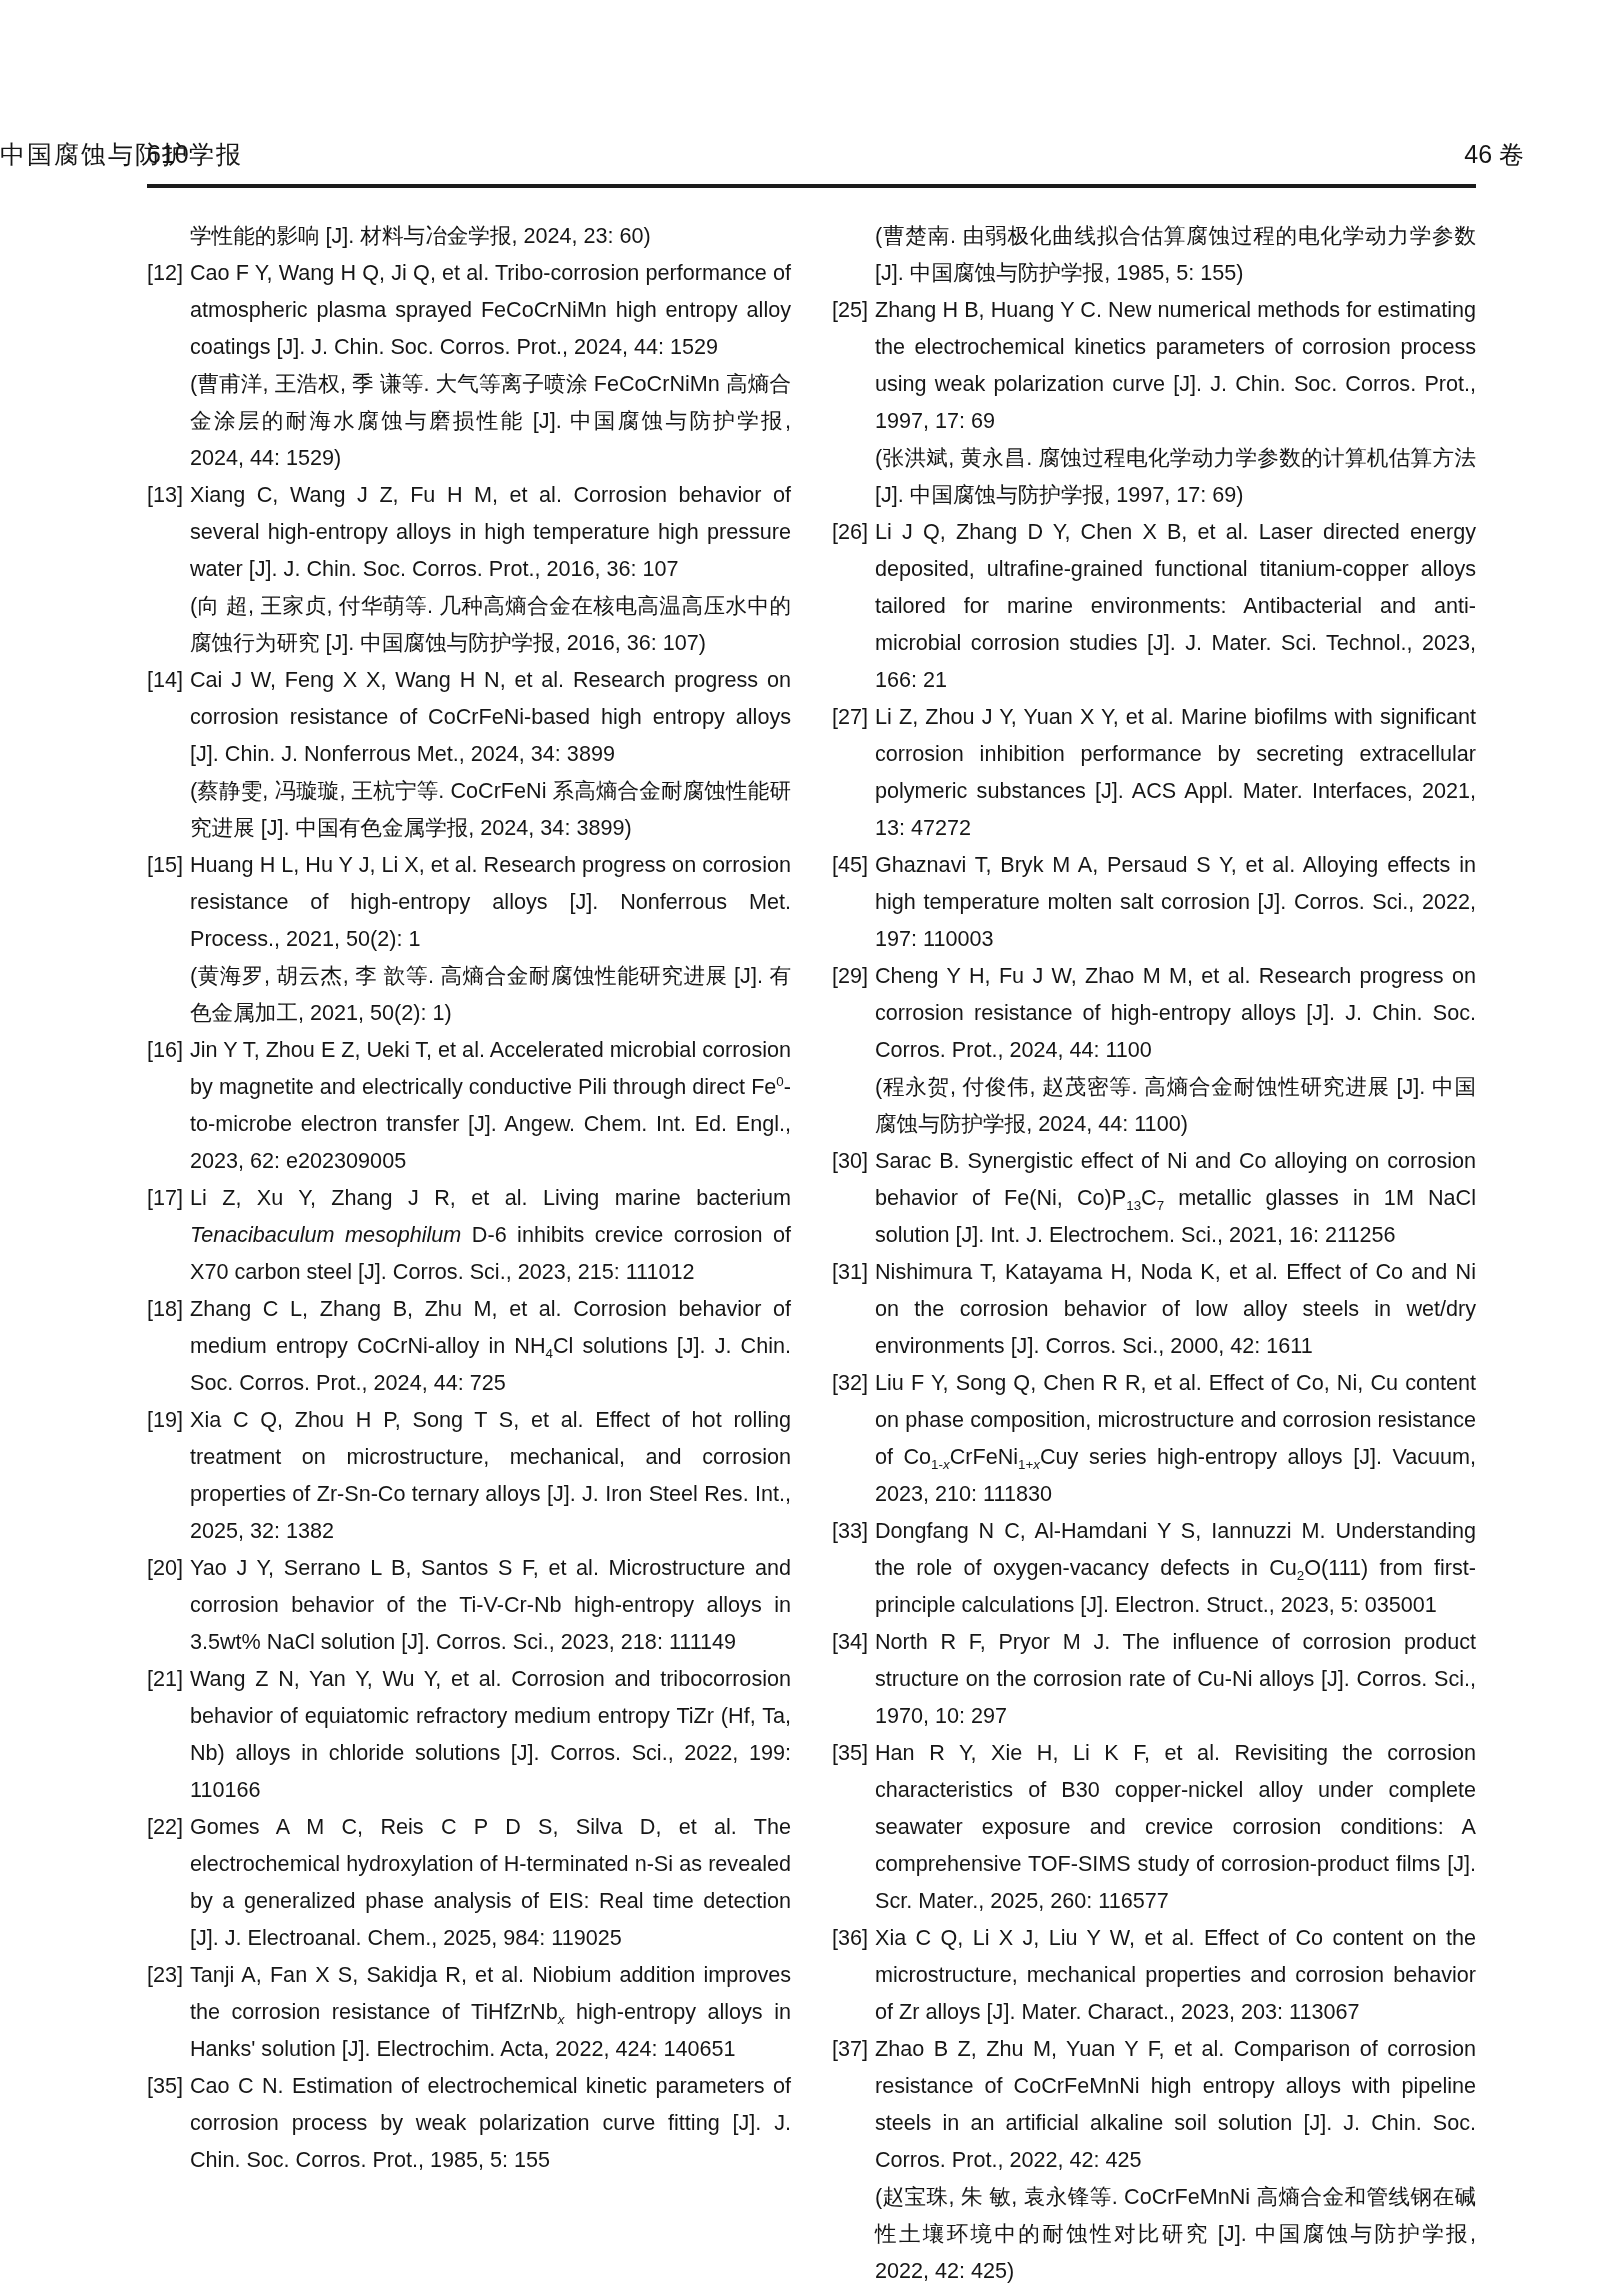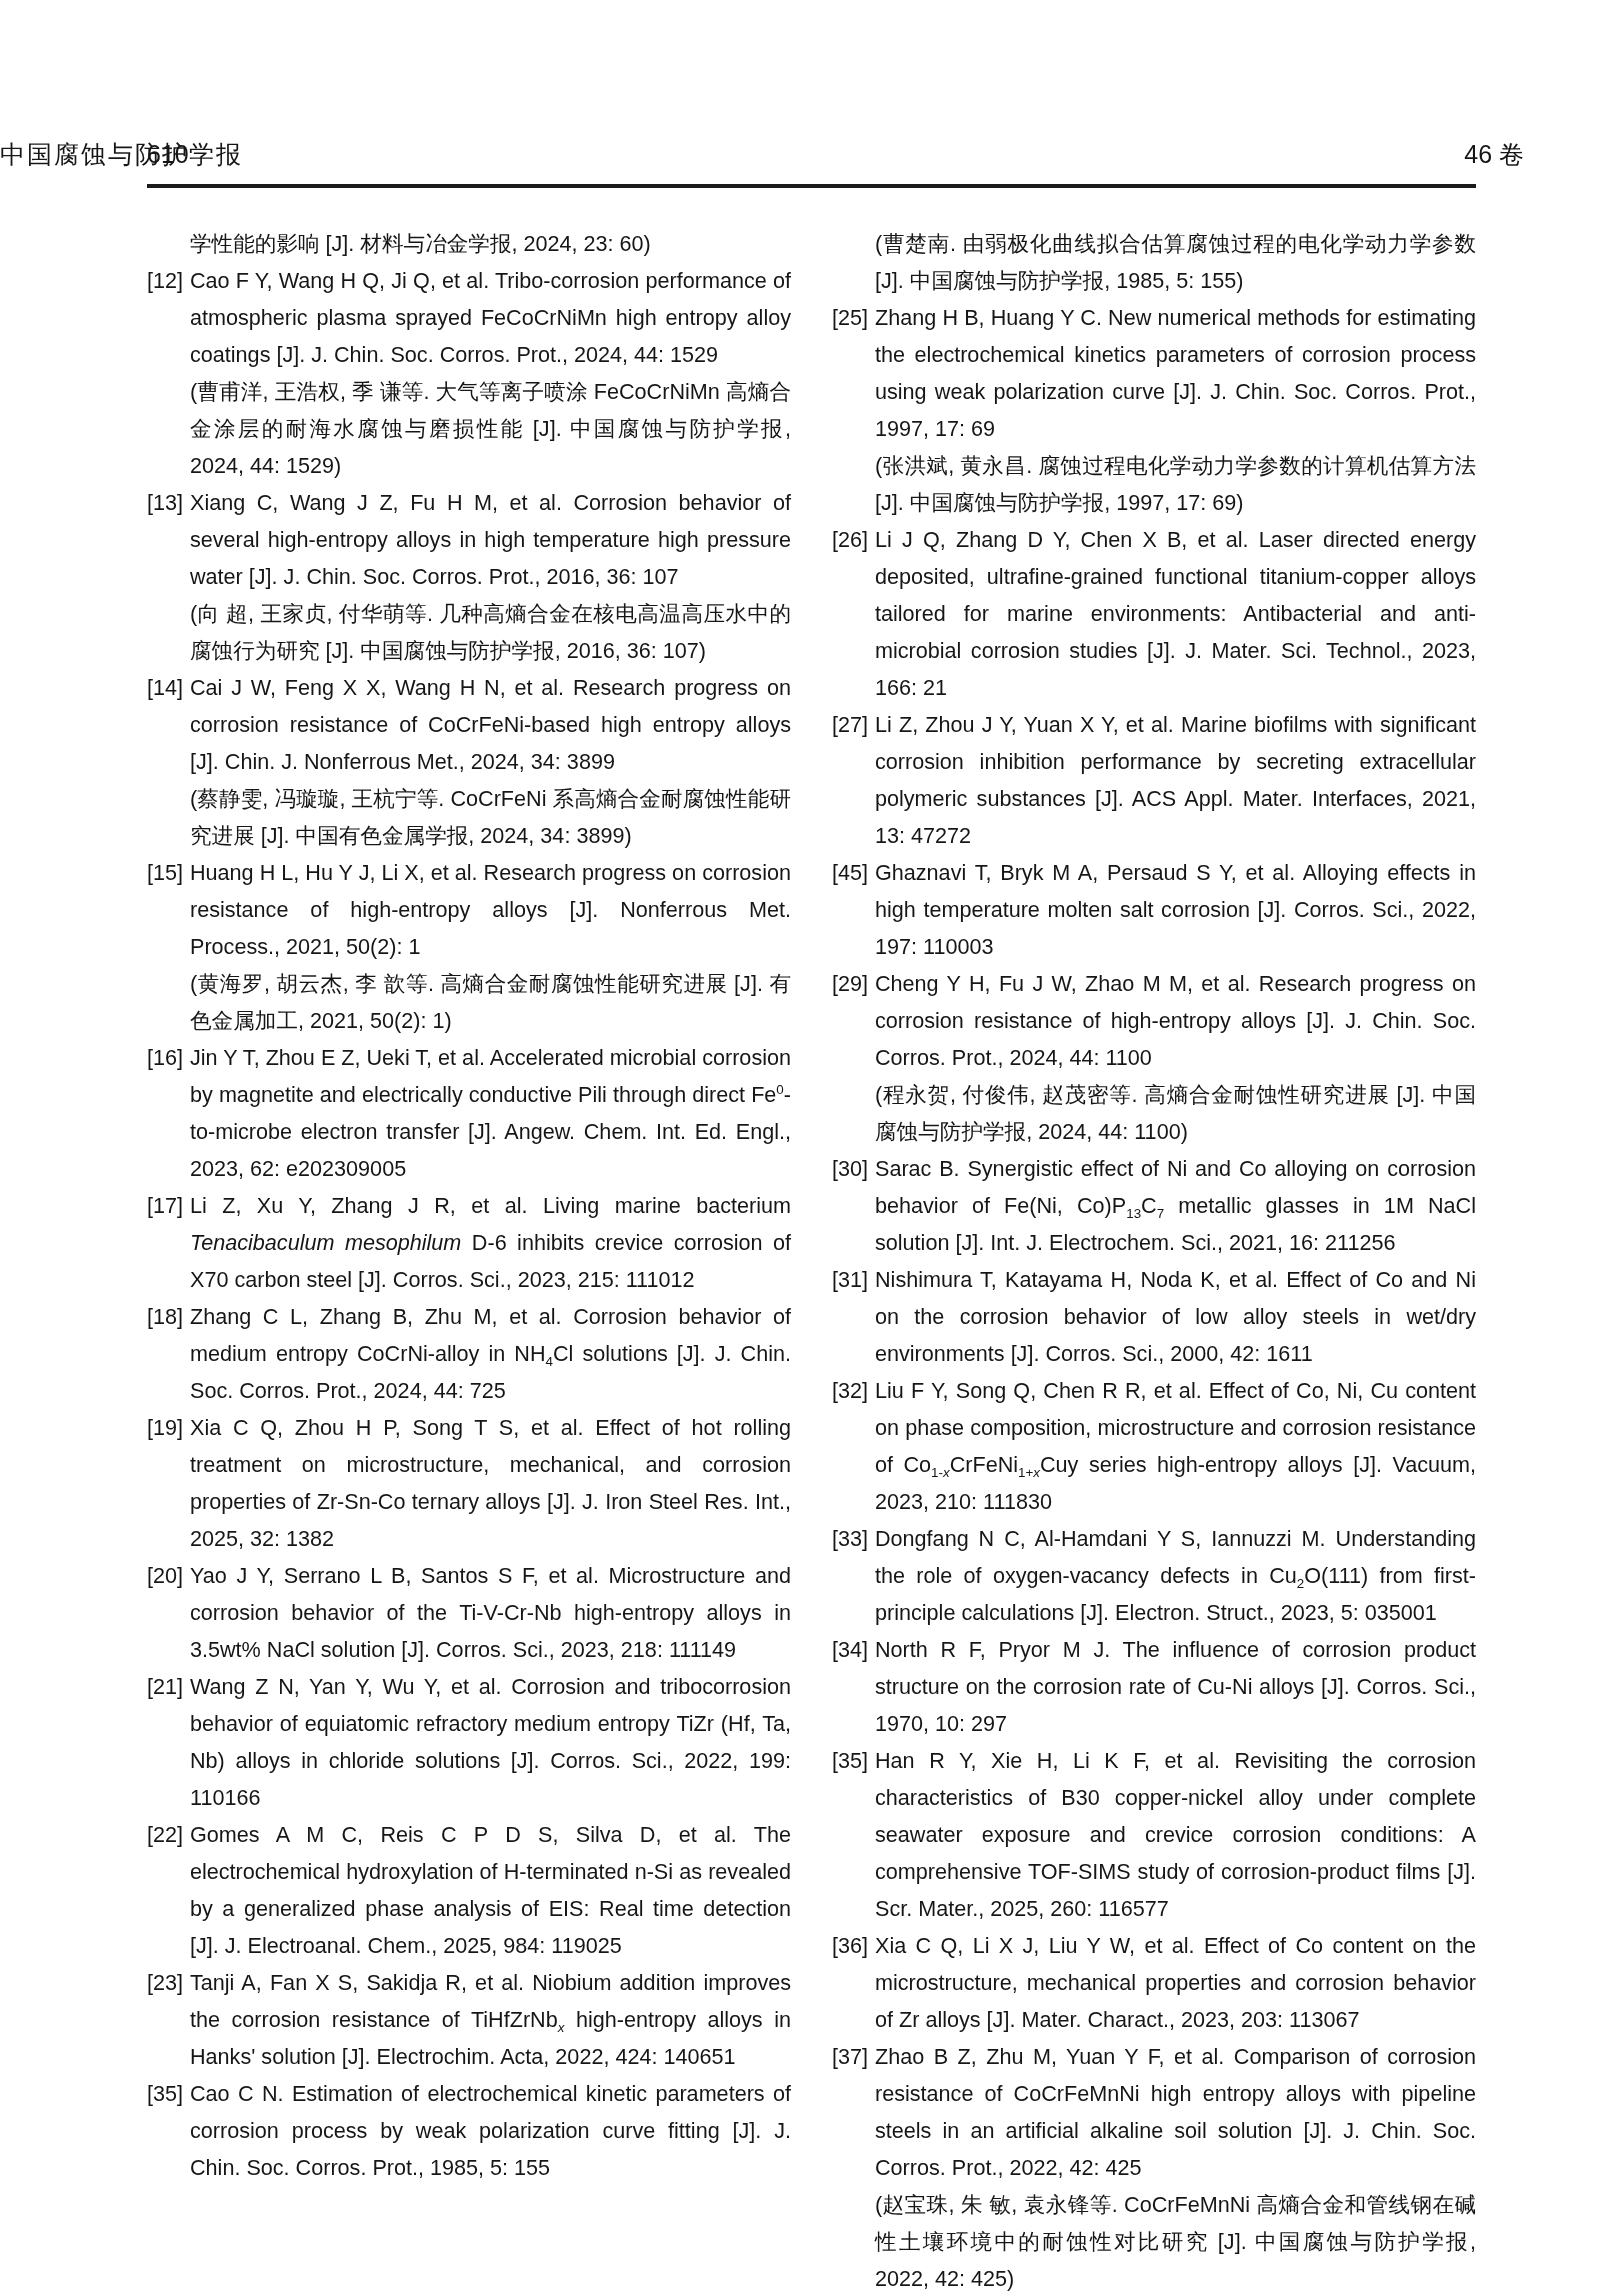--- a/index.html
+++ b/index.html
@@ -29,21 +29,21 @@
     position: absolute; top: 184px; left: 147px;
     width: 1329px; height: 3.9px; background: #1b1b1b;
   }
   .column {
     position: absolute; top: 217px; width: 644px;
     font-size: 21.6px; line-height: 37px;
     text-align: justify;
   }
   .column-left  { left: 147px; }
   .column-right { left: 832px; }
-  .continuation { margin: 8px 0 0 43px; }
+  .continuation { margin: 0 0 0 43px; }
   .ref { position: relative; padding-left: 43px; }
   .ref-label { position: absolute; left: 0; top: 0; }
   p { margin: 0; }
   sub, sup { font-size: 0.62em; line-height: 0; }
   i { font-style: italic; }
 </style>
 </head>
 <body>
 
 <div class="page">

